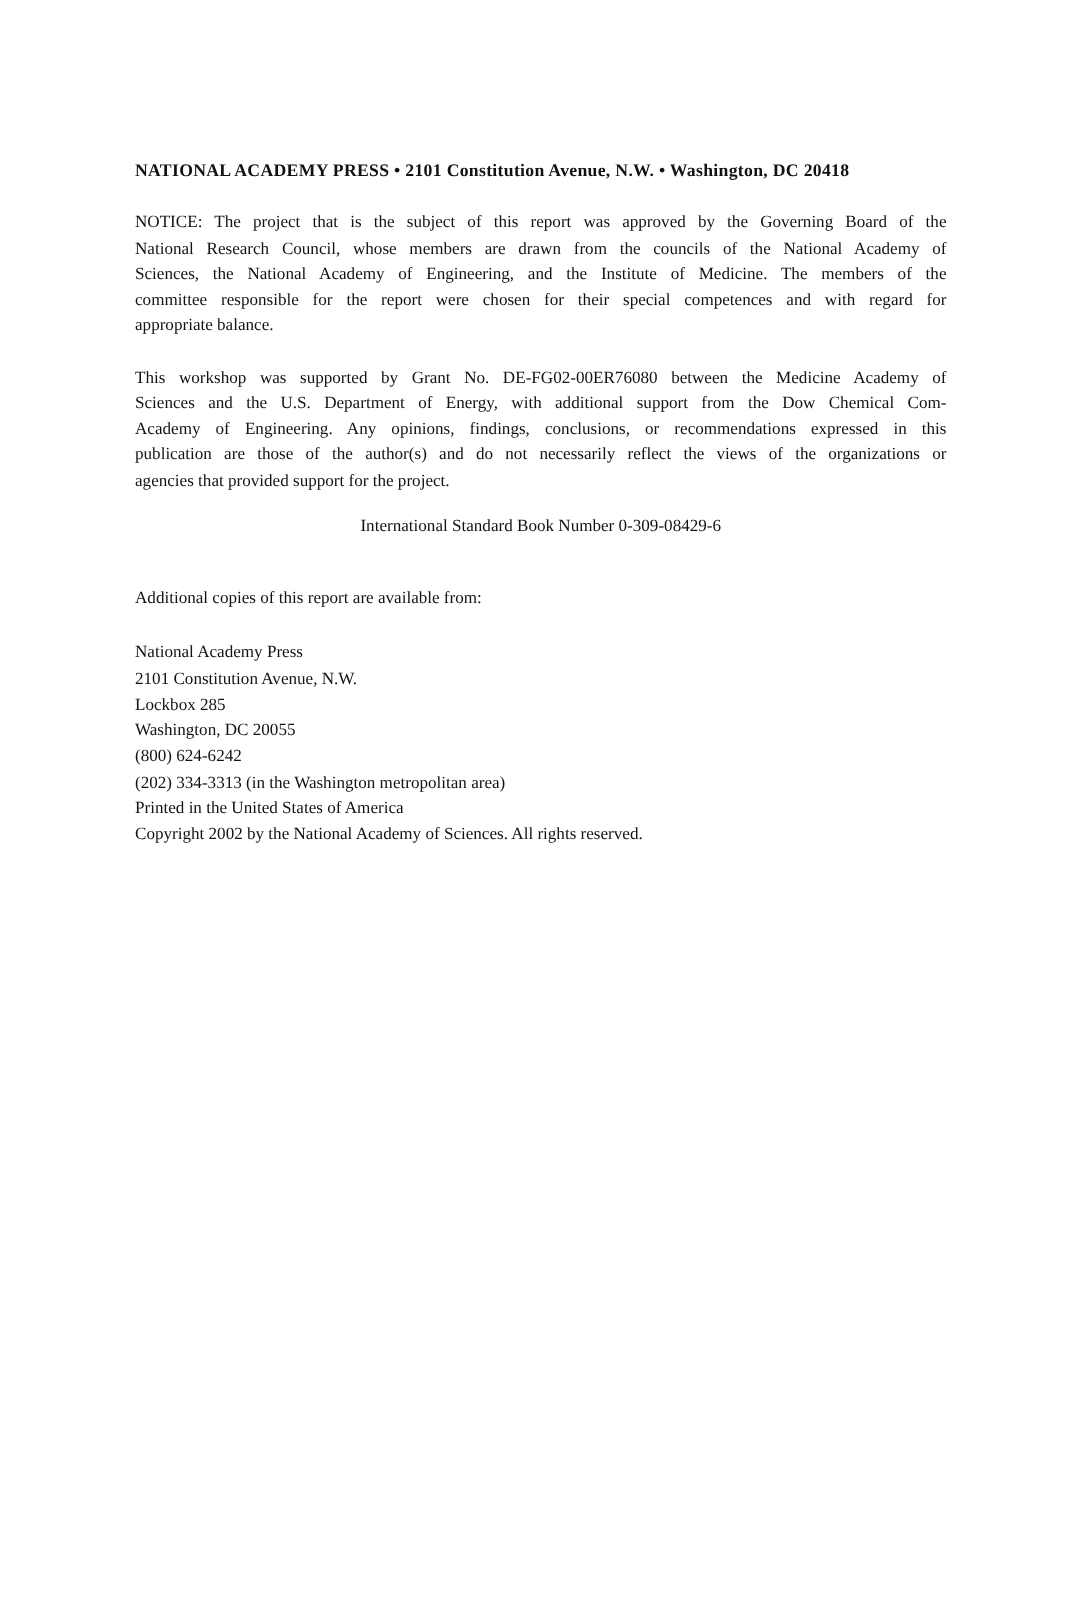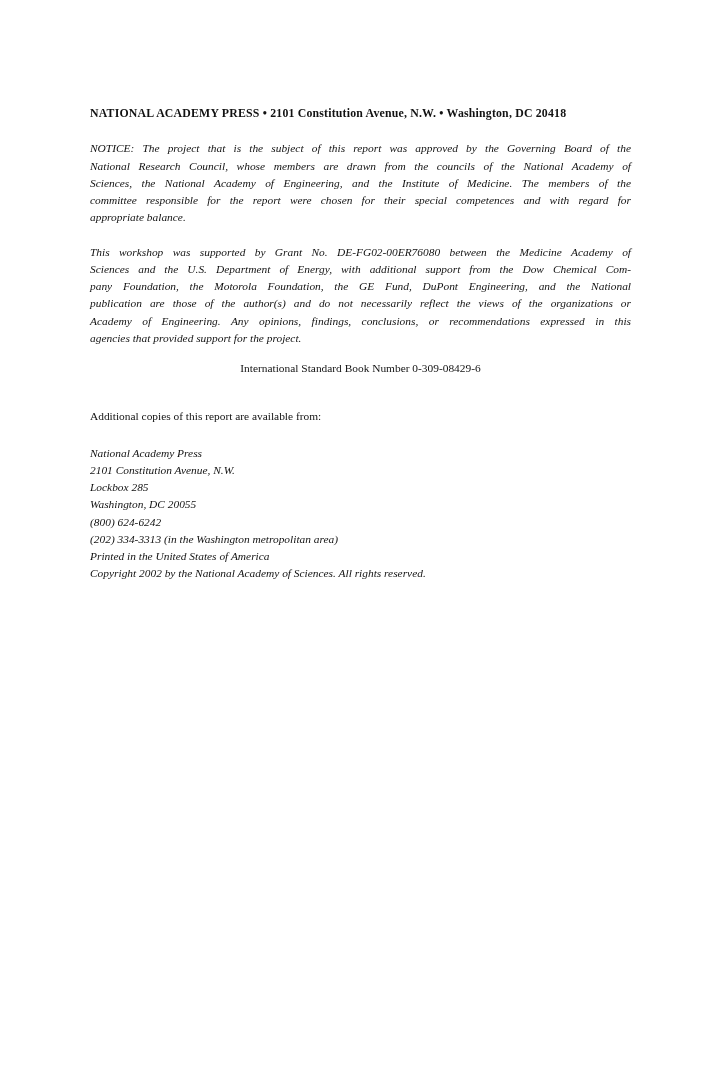--- a/index.html
+++ b/index.html
@@ -32,21 +32,21 @@
     font-size: 11.8px;
     letter-spacing: 0.2px;
     margin: 0 0 18px 0;
   }
   .block { margin: 0 0 17px 0; }
   .block.tight { margin-bottom: 13px; }
   .block.after-isbn { margin-bottom: 31px; text-align: center; }
   .block.pre-address { margin-bottom: 19px; }
   .block.pre-footer { margin-bottom: 0; }
   .block.last { margin-bottom: 12px; }
-  .line { text-align: left; font-style: italic; }
+  .line { text-align: left; }
   .justified .line { text-align: justify; text-align-last: justify; }
   .justified .line:last-child { text-align: justify; text-align-last: auto; }
 </style>
 </head>
 <body>
 
 <div class="page">
   <div class="content">
 
     <div class="header-line">NATIONAL ACADEMY PRESS • 2101 Constitution Avenue, N.W. • Washington, DC 20418</div>
@@ -55,23 +55,22 @@
         <div class="line">NOTICE:  The project that is the subject of this report was approved by the Governing Board of the</div>
         <div class="line">National Research Council, whose members are drawn from the councils of the National Academy of</div>
         <div class="line">Sciences, the National Academy of Engineering, and the Institute of Medicine.  The members of the</div>
         <div class="line">committee responsible for the report were chosen for their special competences and with regard for</div>
         <div class="line">appropriate balance.</div>
       </div>
 
     <div class="block tight justified">
         <div class="line">This workshop was supported by Grant No. DE-FG02-00ER76080 between the Medicine Academy of</div>
         <div class="line">Sciences and the U.S. Department of Energy, with additional support from the Dow Chemical Com-</div>
-        <div class="line">pany Foundation, the Motorola Foundation, the GE Fund, DuPont Engineering, and the National</div>
+        <div class="line">Academy of Engineering.  Any opinions, findings, conclusions, or recommendations expressed in this</div>
         <div class="line">publication are those of the author(s) and do not necessarily reflect the views of the organizations or</div>
-        <div class="line">Academy of Engineering.  Any opinions, findings, conclusions, or recommendations expressed in this</div>
         <div class="line">agencies that provided support for the project.</div>
       </div>
 
     <div class="block after-isbn">International Standard Book Number 0-309-08429-6</div>
 
     <div class="block pre-address">Additional copies of this report are available from:</div>
 
     <div class="block pre-footer">
         <div class="line">National Academy Press</div>
         <div class="line">2101 Constitution Avenue, N.W.</div>

